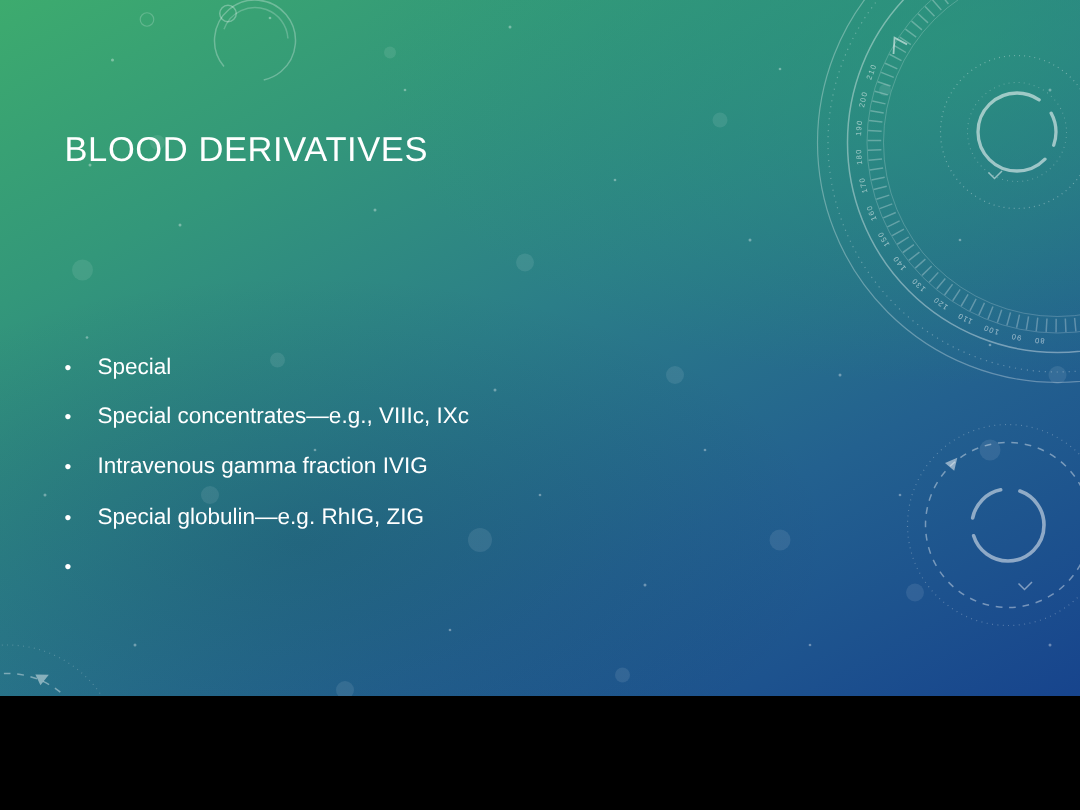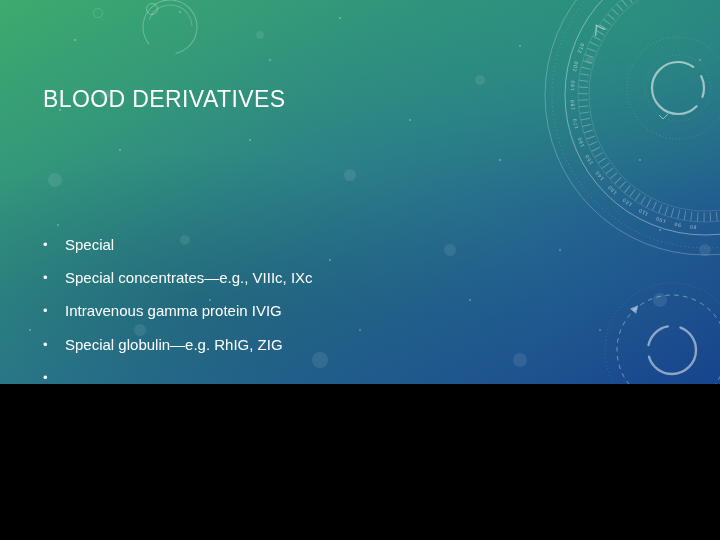--- a/index.html
+++ b/index.html
@@ -1,17 +1,17 @@
 <!DOCTYPE html>
 <html><head>
 <meta charset="utf-8">
 <style>
   html,body{margin:0;padding:0;background:#000;}
   .slide{
-    position:relative;width:720px;height:384px;overflow:hidden;
+    position:relative;width:720px;height:464px;overflow:hidden;
     font-family:"Liberation Sans",sans-serif;color:#fff;
     background:
       radial-gradient(95% 85% at 88% 6%, rgba(42,158,118,.50), rgba(42,158,118,0) 58%),
       radial-gradient(70% 55% at 28% 78%, rgba(8,38,72,.18), rgba(8,38,72,0) 70%),
       linear-gradient(152deg,#3dab6e 0%,#33977a 24%,#2b7e88 47%,#23618f 71%,#17448d 100%);
   }
   .decor{position:absolute;left:0;top:0;width:720px;height:540px;pointer-events:none;}
   .title{
     position:absolute;left:43px;top:86px;margin:0;
     font-size:23px;font-weight:400;letter-spacing:.4px;color:#fff;
@@ -134,21 +134,21 @@
     <li>
       <span class="mk">•</span>
       <span class="tx">Special</span>
     </li>
     <li>
       <span class="mk">•</span>
       <span class="tx">Special concentrates—e.g., VIIIc, IXc</span>
     </li>
     <li>
       <span class="mk">•</span>
-      <span class="tx">Intravenous gamma protein IVIG</span>
+      <span class="tx">Intravenous gamma fraction IVIG</span>
     </li>
     <li>
       <span class="mk">•</span>
       <span class="tx">Special globulin—e.g. RhIG, ZIG</span>
     </li>
     <li>
       <span class="mk">•</span>
     </li>
   </ul>
 

